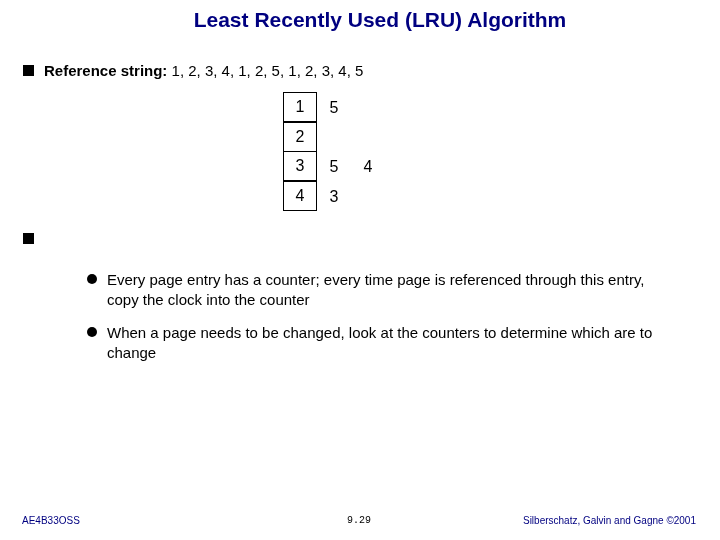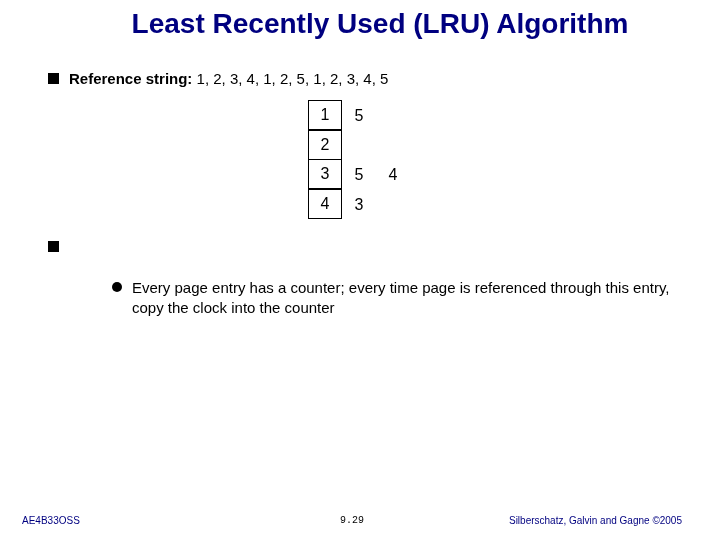--- a/index.html
+++ b/index.html
@@ -6,29 +6,29 @@
     body {
       width: 720px;
       height: 540px;
       background: #fff;
       font-family: Arial, Helvetica, sans-serif;
       position: relative;
       overflow: hidden;
     }
     .title {
       text-align: center;
-      font-size: 28px;
+      font-size: 21px;
       font-weight: bold;
       color: #000080;
       padding-top: 8px;
       padding-left: 60px;
       padding-right: 20px;
     }
     .content {
-      padding: 30px 40px 0 48px;
+      padding: 30px 40px 0 23px;
     }
     .bullet-item {
       display: flex;
       align-items: flex-start;
       gap: 10px;
       font-size: 15px;
       margin-bottom: 12px;
     }
     .bullet-square {
       width: 11px;
@@ -82,21 +82,21 @@
       height: 10px;
       border-radius: 50%;
       background: #000;
       flex-shrink: 0;
       margin-top: 4px;
     }
     .footer {
       position: absolute;
       bottom: 14px;
       left: 0;
-      right: 16px;
+      right: 2px;
       display: flex;
       justify-content: space-between;
       align-items: flex-end;
       padding: 0 22px;
       font-size: 10px;
     }
     .footer-left {
       color: #000080;
     }
     .footer-center {
@@ -145,21 +145,25 @@
 
   <div class="bullet-item">
     <div class="bullet-square"></div>
   </div>
 
   <div class="sub-bullets">
     <div class="sub-bullet-item">
       <div class="bullet-circle"></div>
       <div>Every page entry has a counter; every time page is referenced through this entry, copy the clock into the counter</div>
     </div>
+    <div class="sub-bullet-item">
+      <div class="bullet-circle"></div>
+      <div>When a page needs to be changed, look at the counters to determine which are to change</div>
+    </div>
   </div>
 
 </div>
 
 <div class="footer">
   <div class="footer-left">AE4B33OSS</div>
   <div class="footer-center">9.29</div>
-  <div class="footer-right">Silberschatz, Galvin and Gagne ©2005</div>
+  <div class="footer-right">Silberschatz, Galvin and Gagne ©2001</div>
 </div>
 
 </body></html>

